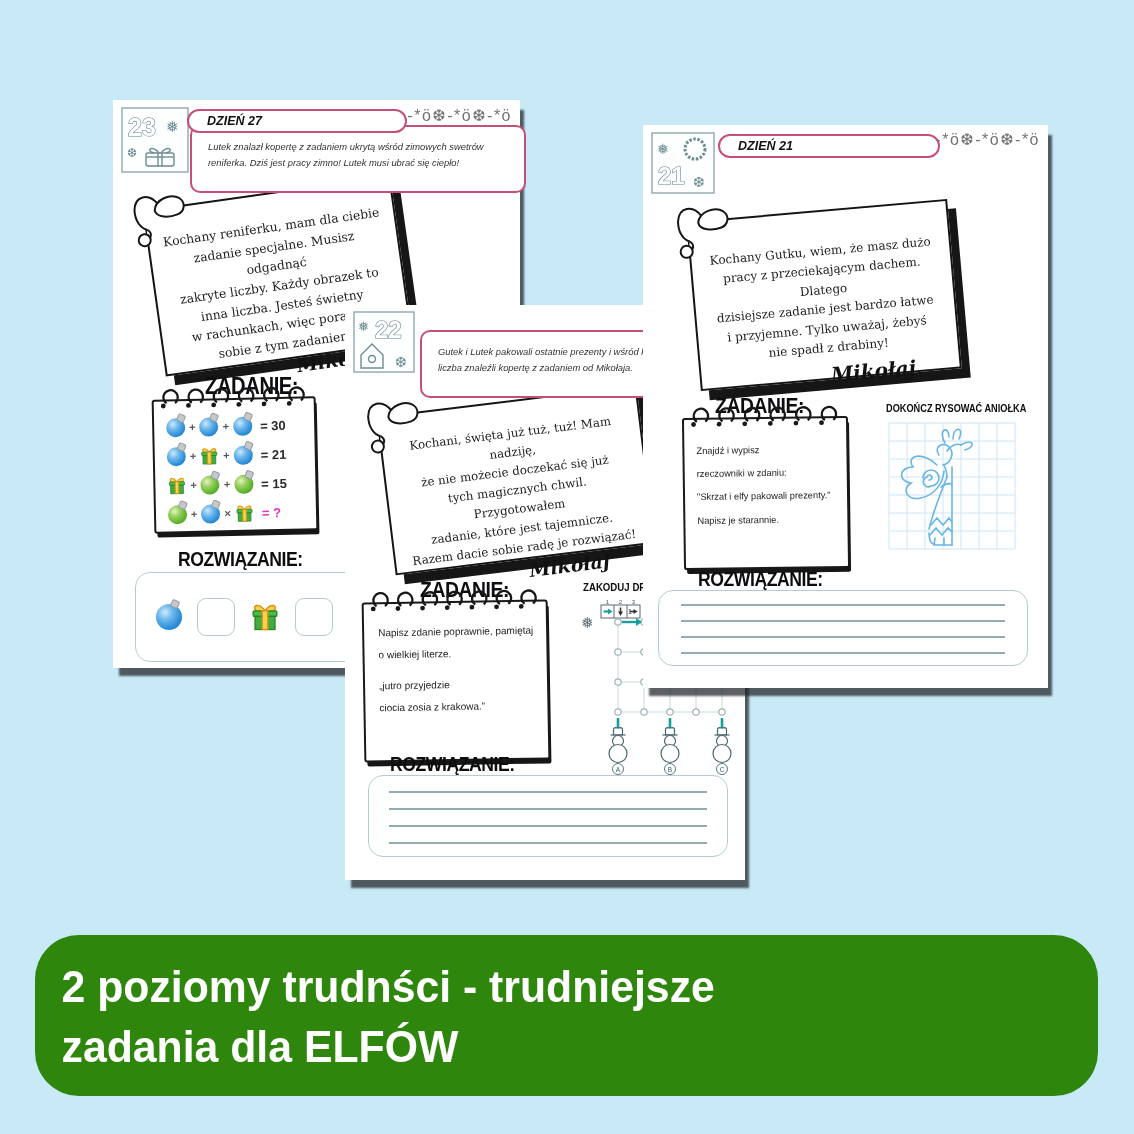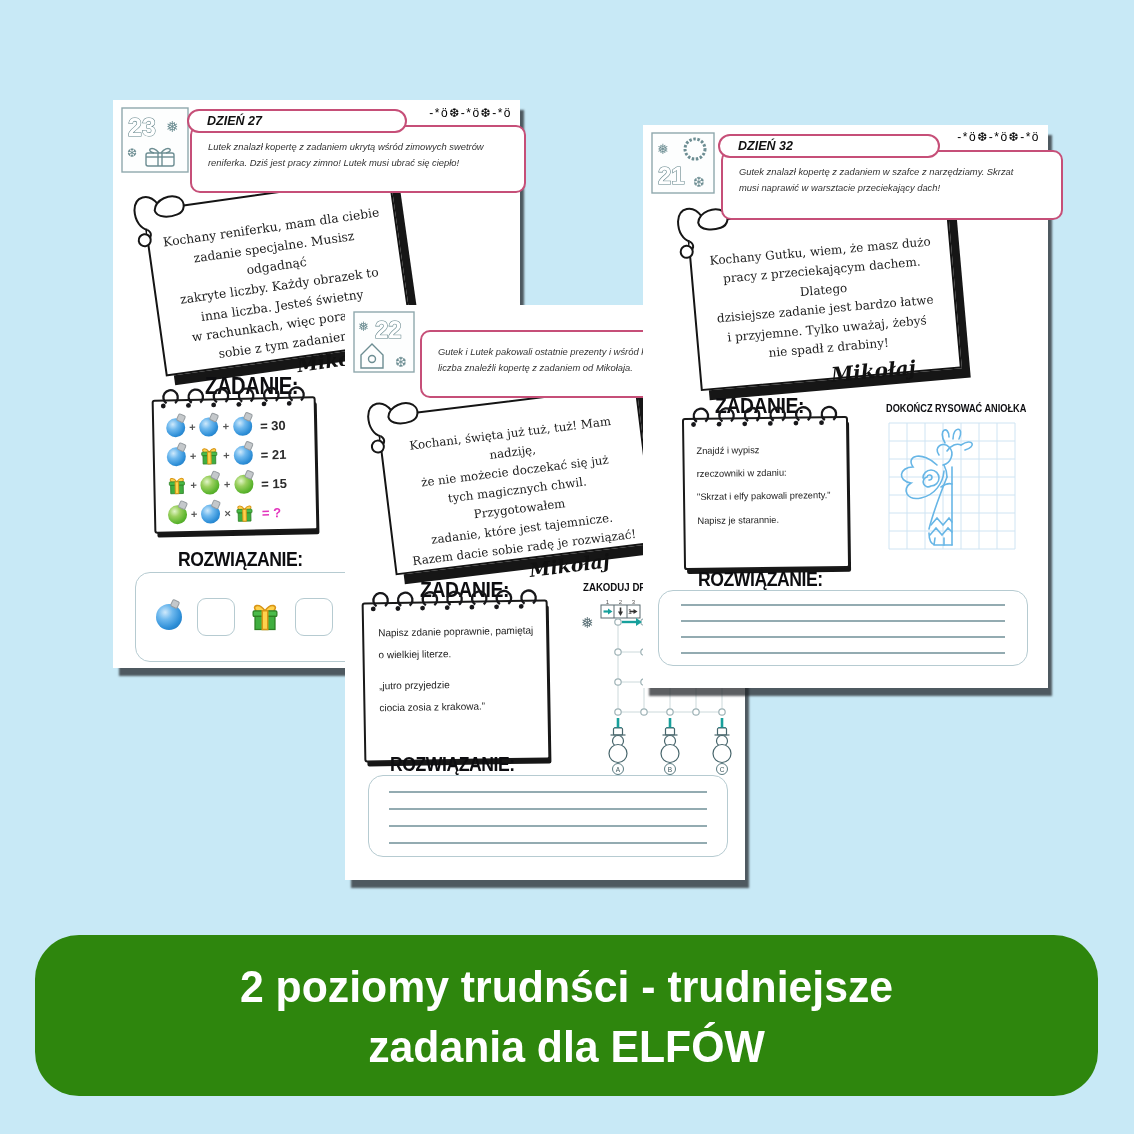--- a/index.html
+++ b/index.html
@@ -11,21 +11,21 @@
   
   .badge{position:absolute;}
   
   .pill{position:absolute;background:#fff;border:2px solid #c64f78;border-radius:14px;
         font-style:italic;font-weight:bold;font-size:12.5px;color:#111;
         padding:3px 0 3px 18px;z-index:3;white-space:nowrap;}
   .descbox{position:absolute;background:#fff;border:2px solid #c64f78;border-radius:10px;
         padding:12px 8px 10px 16px;font-style:italic;font-size:9.4px;line-height:1.7;
         color:#333;z-index:2;overflow:hidden;}
   .descbox div{white-space:nowrap;}
-  .garland{position:absolute;font-size:12px;letter-spacing:1.5px;color:#000000;z-index:1;white-space:nowrap;}
+  .garland{position:absolute;font-size:16px;letter-spacing:1.5px;color:#737373;z-index:1;white-space:nowrap;}
   
   .letter{position:absolute;background:#fff;border:2.5px solid #141414;
           box-shadow:8px 10px 0 #161616;text-align:center;}
   .letter-text{font-family:"DejaVu Serif",serif;color:#1c1c1c;}
   .sig{font-family:"DejaVu Serif",serif;font-style:italic;font-weight:bold;
        text-align:right;color:#111;}
   .hat{position:absolute;left:-16px;top:-24px;}
   
   .sec-title{position:absolute;font-weight:900;color:#0d0d10;letter-spacing:-.5px;
              transform:scaleX(.88);transform-origin:left center;white-space:nowrap;}
@@ -48,21 +48,21 @@
        background:#c4c8cb;border:1px solid #969ca0;border-radius:2px;transform:rotate(25deg);}
   .gift{display:inline-block;flex:0 0 auto;}
   .slot{width:36px;height:36px;border:1.5px solid #b6cbd1;border-radius:9px;background:#fff;flex:0 0 auto;}
   
   .ans-box{position:absolute;border:1.6px solid #b6cbd1;border-radius:15px;background:#fff;}
   .ans-flex{display:flex;align-items:center;gap:15px;padding-left:20px;height:100%;}
   .line{height:2px;background:#93abb1;}
   
   .np-text{color:#222;}
   
-  .banner{position:absolute;border-radius:44px;text-align:center;color:#fff;
+  .banner{position:absolute;border-radius:44px;text-align:left;color:#fff;
           font-weight:900;transform-origin:center;}
   .banner .bl{transform:scaleX(.95);}
 </style>
 </head>
 <body style="background: rgb(200, 233, 246);">
 
 <div class="canvas">
 
   <section class="page" style="left:113px;top:100px;width:407px;height:568px;z-index:1;">
     <svg class="badge" style="left:8px;top:7px;" width="68" height="66" viewBox="0 0 68 66">
@@ -366,25 +366,21 @@
 
   <section class="page" style="left:643px;top:125px;width:405px;height:563px;z-index:3;">
     <svg class="badge" style="left:8px;top:7px;" width="64" height="62" viewBox="0 0 64 62">
       <rect x="1" y="1" width="62" height="60" fill="#fdfefe" stroke="#8fa8ad" stroke-width="1.4"></rect>
       <text x="6" y="22" font-size="14" fill="#6c8d92">❅</text>
       <circle cx="44" cy="17" r="10" fill="none" stroke="#6c8d92" stroke-width="3" stroke-dasharray="2.5 1.6"></circle>
       <text x="7" y="52" font-family="Liberation Sans,sans-serif" font-weight="bold" font-size="24" fill="#ffffff" stroke="#5f8187" stroke-width="1.1" paint-order="stroke">21</text>
       <text x="42" y="55" font-size="14" fill="#6c8d92">❆</text>
     </svg>
     <div class="garland" style="right:8px;top:5px;">-*ö❆-*ö❆-*ö</div>
-    <div class="pill" style="left:75px;top:9px;width:200px;">DZIEŃ 32</div>
-    <div class="descbox" style="left:78px;top:25px;width:314px;height:44px;">
-      <div>Gutek znalazł kopertę z zadaniem w szafce z narzędziamy. Skrzat</div>
-      <div>musi naprawić w warsztacie przeciekający dach!</div>
-    </div>
+    <div class="pill" style="left:75px;top:9px;width:200px;">DZIEŃ 21</div>
 
     <div class="letter" style="left:50px;top:85px;width:262px;height:170px;transform:rotate(-5deg);padding:30px 14px 8px 14px;box-sizing:border-box;">
       <svg class="hat" width="62" height="60" viewBox="0 0 62 60">
         <g fill="#ffffff" stroke="#161616" stroke-width="2">
           <path d="M30,18 C22,5 8,7 6,21 C5,32 10,40 16,42"></path>
           <path d="M16,42 C21,46 19,51 14,51"></path>
           <circle cx="12" cy="52" r="6"></circle>
           <path d="M26,24 C28,13 44,9 52,15 C58,20 56,29 48,31 C40,33 27,32 26,24 Z"></path>
         </g>
       </svg>

